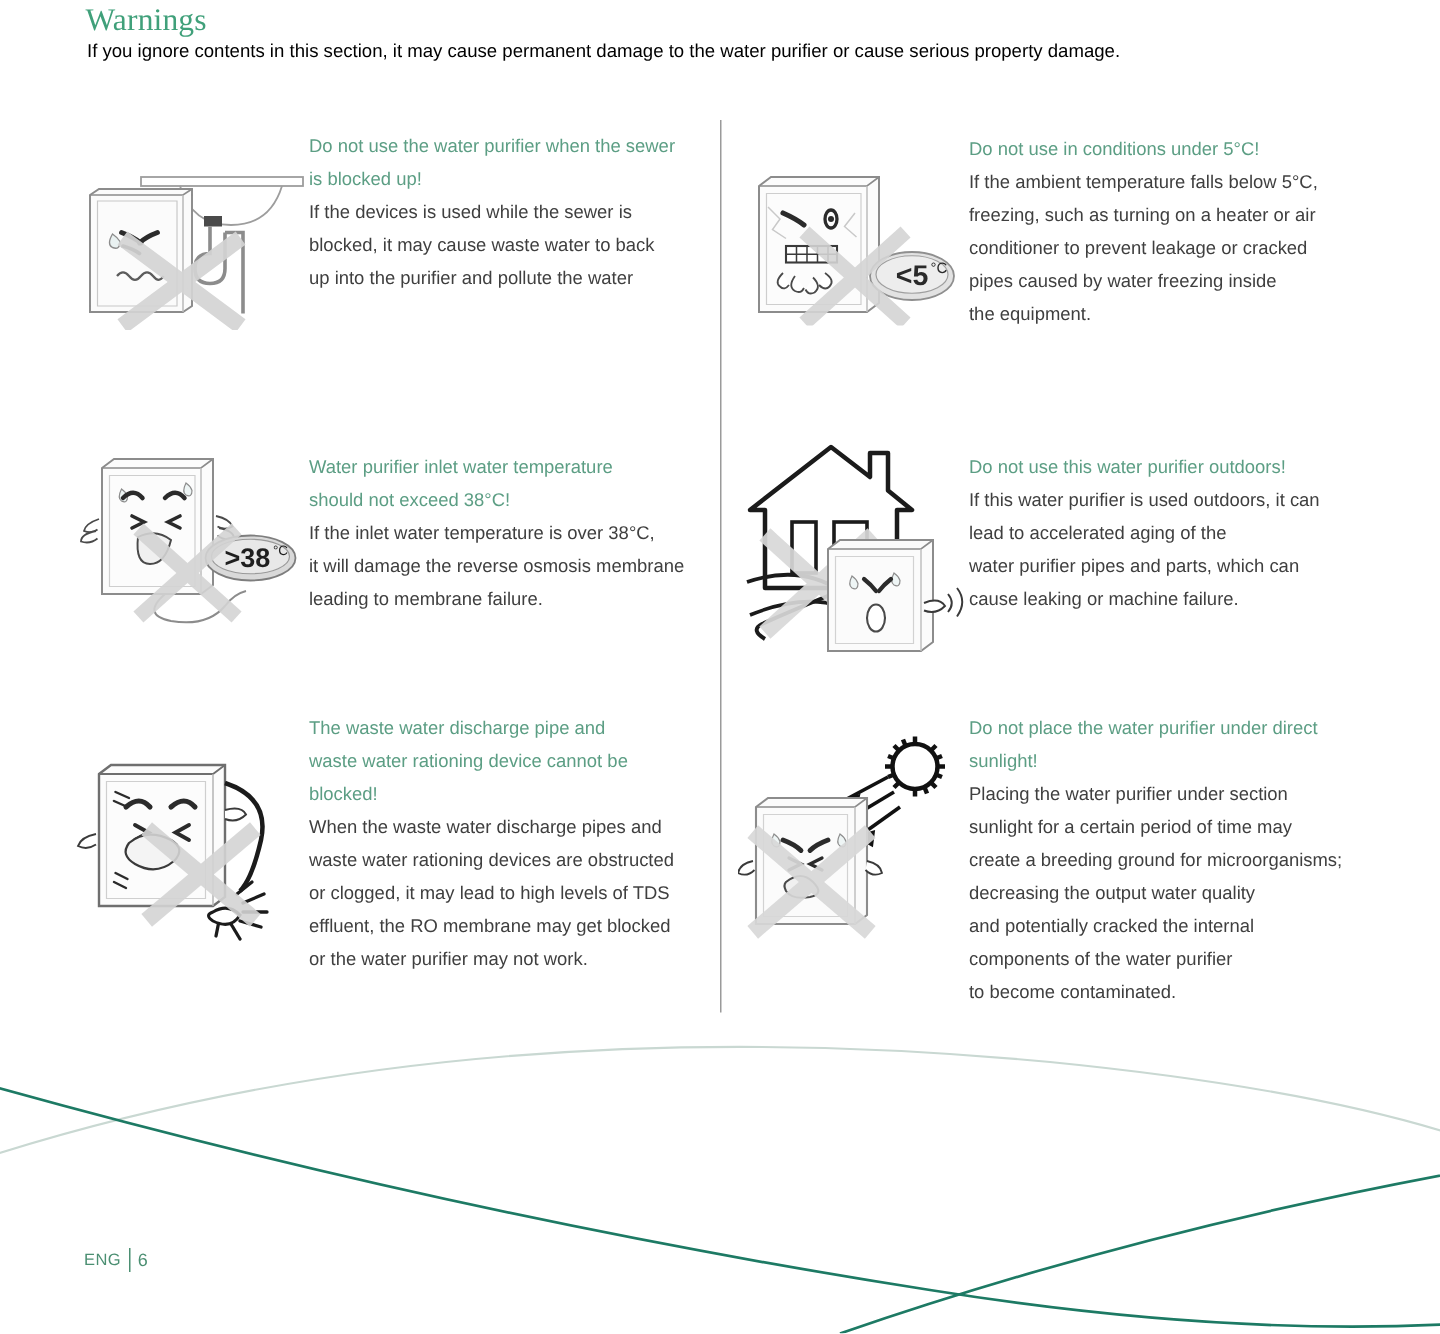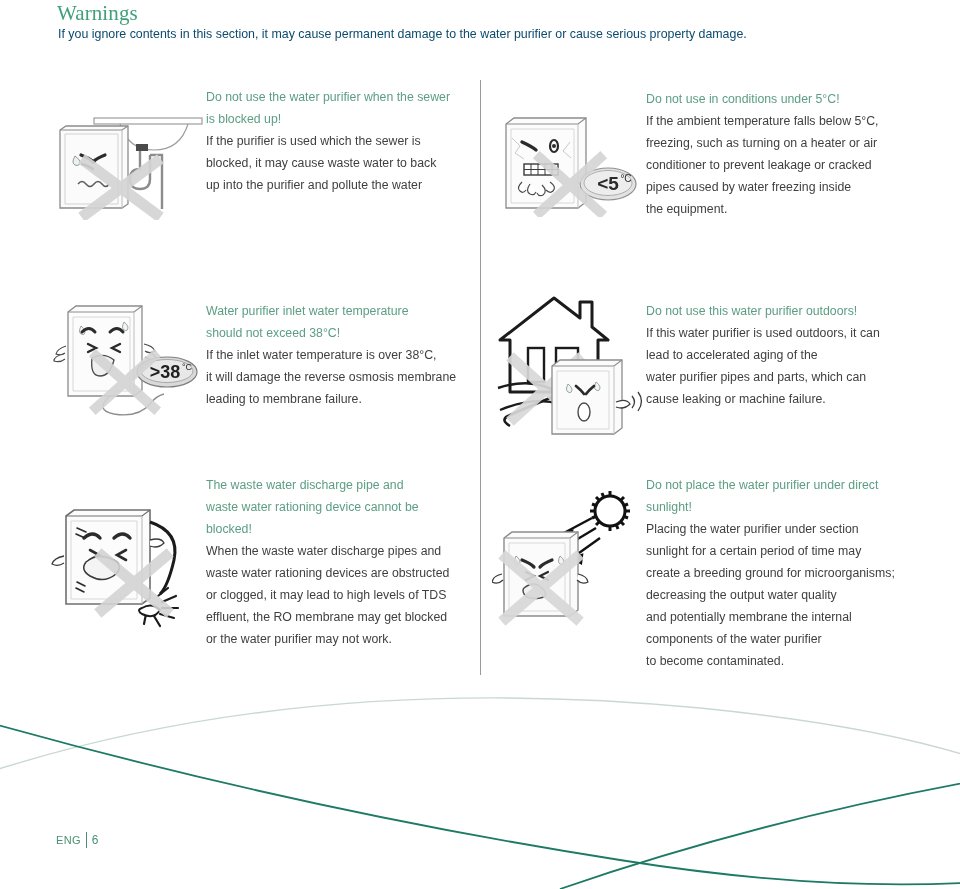--- a/index.html
+++ b/index.html
@@ -27,21 +27,21 @@
     color: #40a07a;
     letter-spacing: 0.1px;
     line-height: 26px;
     font-family: Liberation Serif, serif;
   }
   #page-subtitle {
     position: absolute;
     left: 58px;
     top: 26px;
     font-size: 12.4px;
-    color: #0c4a6e;
+    color: #000000;
     line-height: 17px;
     white-space: nowrap;
   }
 
   
   #column-divider {
     position: absolute;
     left: 480px;
     top: 80px;
     width: 1px;
@@ -148,21 +148,21 @@
       <g stroke="#d4d4d4" stroke-width="11" stroke-linecap="square" opacity="0.92">
         <line x1="38" y1="62" x2="108" y2="114"></line>
         <line x1="108" y1="62" x2="38" y2="114"></line>
       </g>
     </svg>
   </div>
 
   <div class="warning-text" style="left:206px; top:86px; width:265px;">
     <p class="warning-heading">Do not use the water purifier when the sewer</p>
     <p class="warning-heading">is blocked up!</p>
-    <p class="warning-body">If the purifier is used which the sewer is</p>
+    <p class="warning-body">If the devices is used while the sewer is</p>
     <p class="warning-body">blocked, it may cause waste water to back</p>
     <p class="warning-body">up into the purifier and pollute the water</p>
   </div>
 </div>
 
 <div class="warning-block">
 
   <div class="warning-figure" style="left:492px; top:112px;">
     <svg width="150" height="105" viewBox="0 0 150 105">
 
@@ -430,21 +430,21 @@
     </svg>
   </div>
 
   <div class="warning-text" style="left:646px; top:474px; width:275px;">
     <p class="warning-heading">Do not place the water purifier under direct</p>
     <p class="warning-heading">sunlight!</p>
     <p class="warning-body">Placing the water purifier under section</p>
     <p class="warning-body">sunlight for a certain period of time may</p>
     <p class="warning-body">create a breeding ground for microorganisms;</p>
     <p class="warning-body">decreasing the output water quality</p>
-    <p class="warning-body">and potentially membrane the internal</p>
+    <p class="warning-body">and potentially cracked the internal</p>
     <p class="warning-body">components of the water purifier</p>
     <p class="warning-body">to become contaminated.</p>
   </div>
 </div>
 
 <div id="decor-curves">
   <svg width="960" height="229" viewBox="0 0 960 229">
     <path d="M-20 115 Q 300 10 700 48 Q 880 66 980 100" fill="none" stroke="#c9d8d2" stroke-width="1.4"></path>
     <path d="M-20 60 Q 300 150 620 200 Q 820 232 980 222" fill="none" stroke="#1d7a64" stroke-width="1.8"></path>
     <path d="M980 120 Q 760 160 560 229" fill="none" stroke="#1d7a64" stroke-width="1.8"></path>

